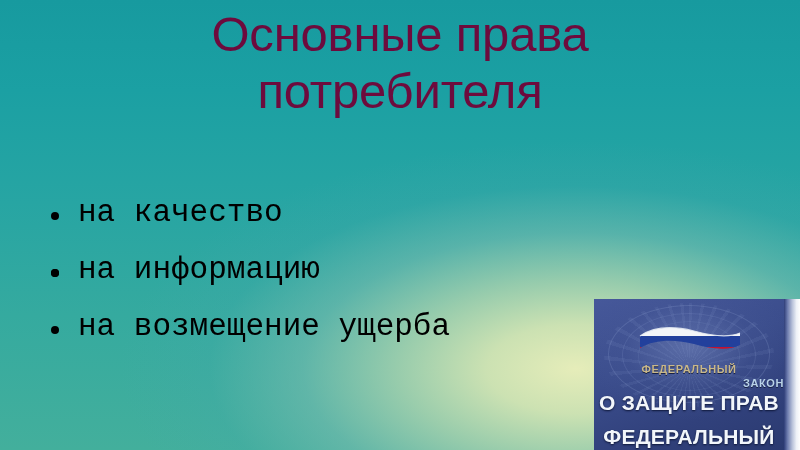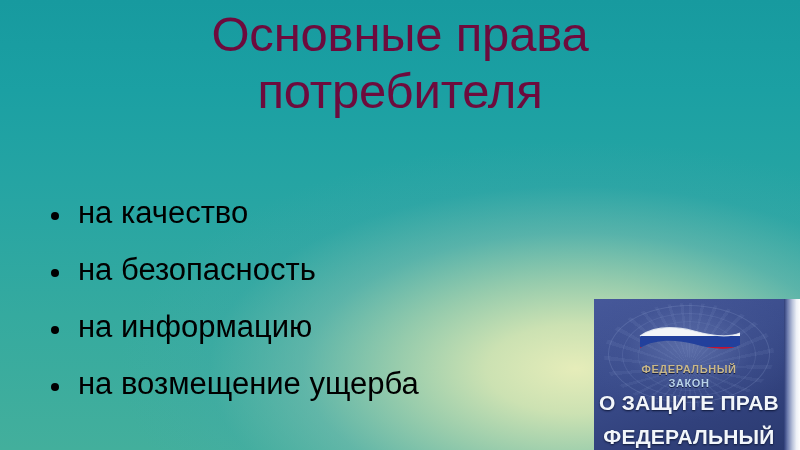--- a/index.html
+++ b/index.html
@@ -64,21 +64,21 @@
     width: 560px;
     margin: 0;
     padding: 0;
     list-style: none;
   }
   .bullet-item {
     position: relative;
     padding-left: 34px;
     margin: 0 0 17px 0;
     color: #000000;
-    font-family: Liberation Sans, sans-serif;
+    font-family: Liberation Mono, monospace;
     font-size: 31px;
     line-height: 40px;
     white-space: nowrap;
   }
   .bullet-item:last-child { margin-bottom: 16px; }
   .bullet-marker {
     position: absolute;
     left: 7px;
     top: 19px;
     width: 8px;
@@ -156,20 +156,21 @@
     letter-spacing: 0.6px;
     color: #c9b88a;
     text-shadow: 0 1px 0 rgba(20,28,60,0.9);
   }
   #book-zakon {
     top: 78px;
     font-size: 11px;
     letter-spacing: 0.6px;
     color: #b9d3ea;
     text-shadow: 0 1px 0 rgba(20,28,60,0.9);
+    text-align: right;
   }
   #book-title1 {
     top: 92px;
     font-size: 21px;
     letter-spacing: 0.2px;
     color: #f2f6fb;
     text-shadow: 0 1px 2px rgba(12,20,52,0.95);
   }
   #book-title2 {
     top: 126px;
@@ -203,21 +204,20 @@
     <span class="title-line">потребителя</span>
   </div>
 
   <ul id="bullet-list">
     <li class="bullet-item">
       <span class="bullet-marker"></span>
       <span>на качество</span>
     </li>
     <li class="bullet-item">
       <span class="bullet-marker"></span>
-      <span>на безопасность</span>
     </li>
     <li class="bullet-item">
       <span class="bullet-marker"></span>
       <span>на информацию</span>
     </li>
     <li class="bullet-item">
       <span class="bullet-marker"></span>
       <span>на возмещение ущерба</span>
     </li>
   </ul>

